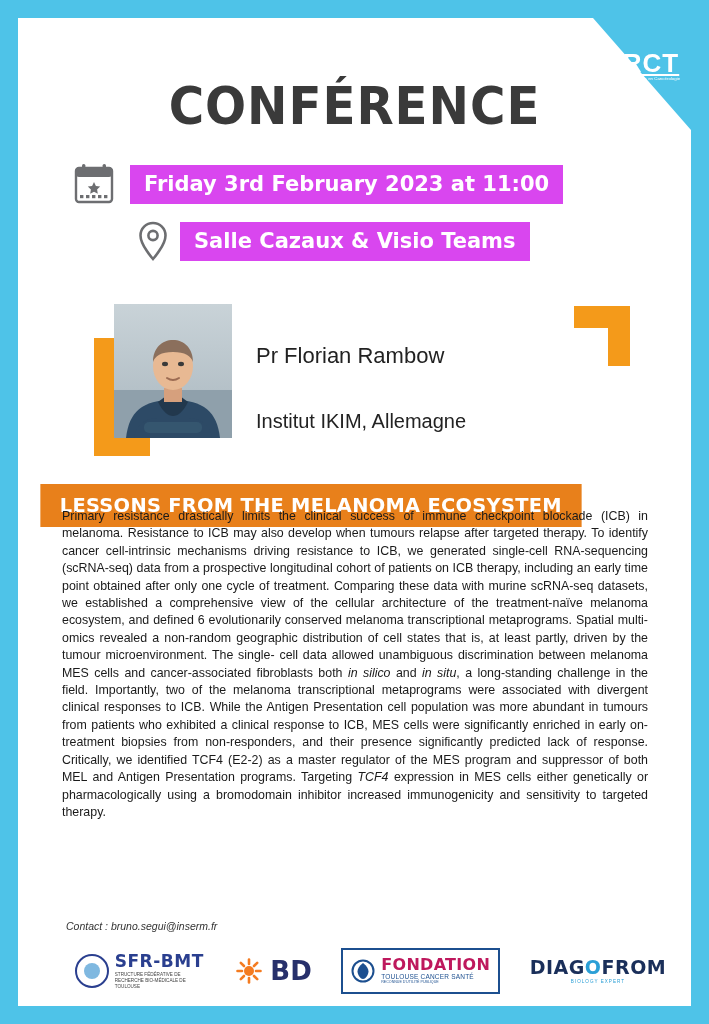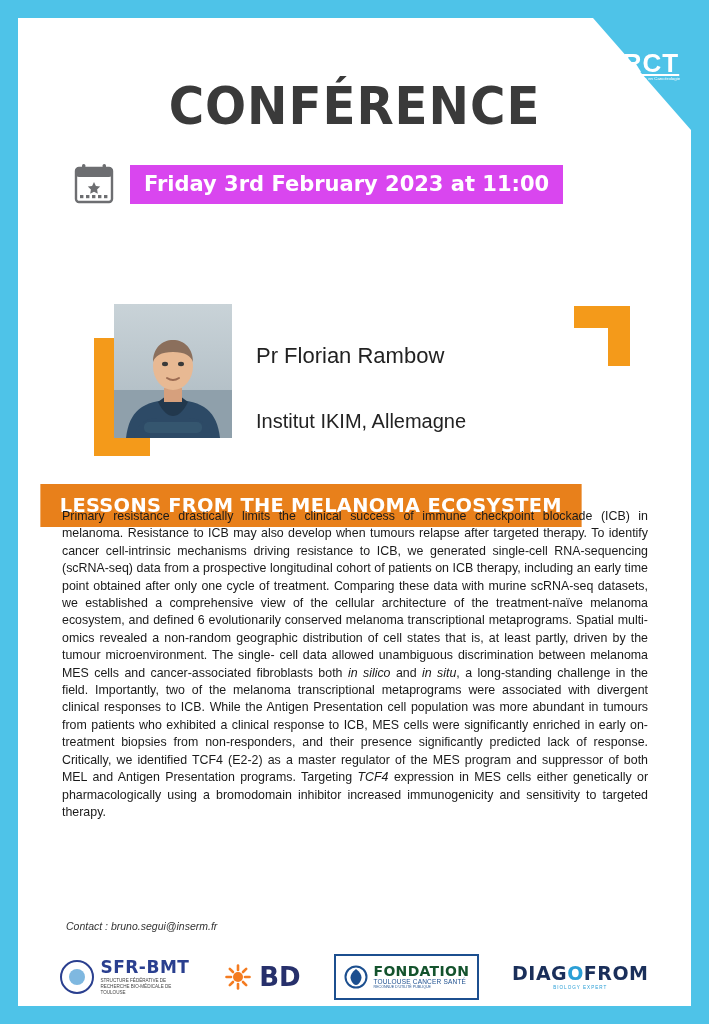--- a/index.html
+++ b/index.html
@@ -198,26 +198,26 @@
     position: absolute;
     left: 48px;
     top: 902px;
     font-size: 10.5px;
     font-style: italic;
     color: #333;
   }
   
   .footer {
     position: absolute;
-    left: 0;
+    left: 16px;
     top: 930px;
     width: 673px;
     height: 58px;
     display: flex;
-    align-items: center;
+    align-items: flex-start;
     justify-content: space-around;
     padding: 0 26px;
   }
   .logo { position: relative; height: 46px; display:flex; align-items:center; }
   
   .sfr { display: flex; align-items: center; }
   .sfr-mark {
     width: 34px; height: 34px; border-radius: 50%;
     border: 2px solid #2a3f8f;
     position: relative; margin-right: 6px;
@@ -242,21 +242,21 @@
   .bd-txt { font-size: 26px; font-weight: bold; color: #27306b; font-family:"DejaVu Sans", sans-serif; }
   
   .fond {
     border: 2px solid #1c4f8f;
     padding: 4px 8px;
     display: flex; align-items: center;
     background: #fff;
   }
   .fond-mark { width: 24px; height: 24px; margin-right: 6px; }
   .fond-txt { line-height: 1.05; }
-  .fond-txt .f1 { font-size: 14px; font-weight: bold; color: #14532d; letter-spacing: 0.3px; font-family:"DejaVu Sans", sans-serif;}
+  .fond-txt .f1 { font-size: 16px; font-weight: bold; color: #be185d; letter-spacing: 0.3px; font-family:"DejaVu Sans", sans-serif;}
   .fond-txt .f2 { font-size: 6.5px; color: #1c4f8f; letter-spacing: 0.2px; }
   .fond-txt .f3 { font-size: 3.6px; color: #1c4f8f; }
   
   .diag { text-align: center; line-height: 1.05; }
   .diag .d1 { font-size: 19px; font-weight: bold; color: #1a2f5a; letter-spacing: 0.5px; font-family:"DejaVu Sans", sans-serif;}
   .diag .d1 .o { color: #2b9fd6; }
   .diag .d2 { font-size: 4.6px; color: #2b9fd6; letter-spacing: 1px; margin-top: 2px; }
 </style>
 </head>
 <body>
@@ -315,20 +315,27 @@
           <rect x="6" y="32" width="3.4" height="3.2"></rect>
           <rect x="12" y="32" width="3.4" height="3.2"></rect>
           <rect x="18" y="32" width="3.4" height="3.2"></rect>
           <rect x="24" y="32" width="3.4" height="3.2"></rect>
           <rect x="30" y="32" width="3.4" height="3.2"></rect>
         </g>
       </svg>
       <div class="band">Friday 3rd February 2023 at 11:00</div>
     </div>
 
+    <div class="row-place">
+      <svg class="pin-icon" viewBox="0 0 34 40">
+        <path d="M17 2c-7 0-12.5 5.5-12.5 12.4C4.5 24 17 38 17 38s12.5-14 12.5-23.6C29.5 7.5 24 2 17 2z" fill="none" stroke="#6d6e71" stroke-width="2.6"></path>
+        <circle cx="17" cy="14.5" r="4.6" fill="none" stroke="#6d6e71" stroke-width="2.6"></circle>
+      </svg>
+      <div class="band">Salle Cazaux &amp; Visio Teams</div>
+    </div>
 
     <div class="bracket-left"></div>
     <div class="bracket-left-foot"></div>
     <div class="bracket-right"></div>
     <div class="bracket-right-leg"></div>
 
     <div class="photo">
       <svg viewBox="0 0 118 134" width="118" height="134">
         <defs>
           <linearGradient id="bgwall" x1="0" y1="0" x2="0" y2="1">

